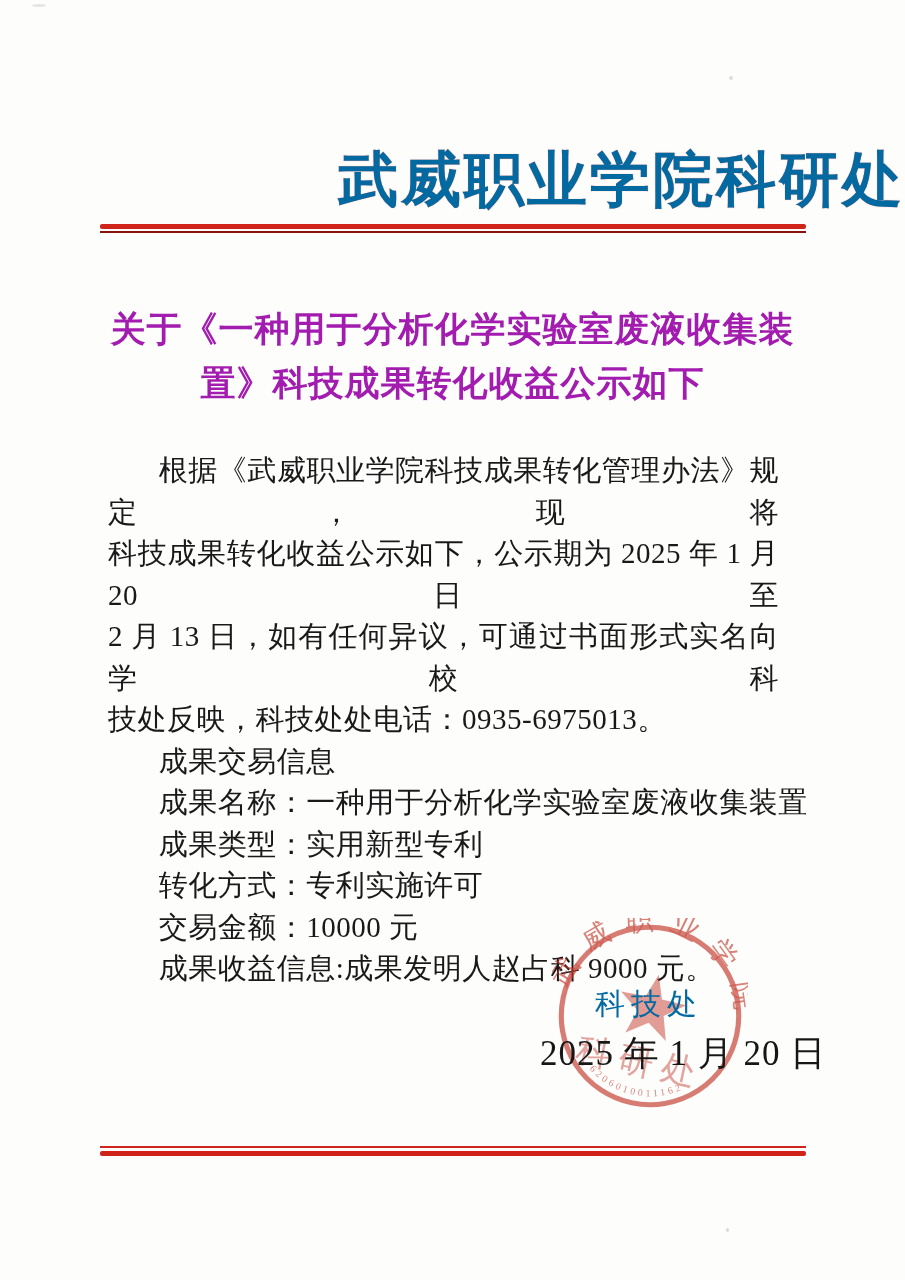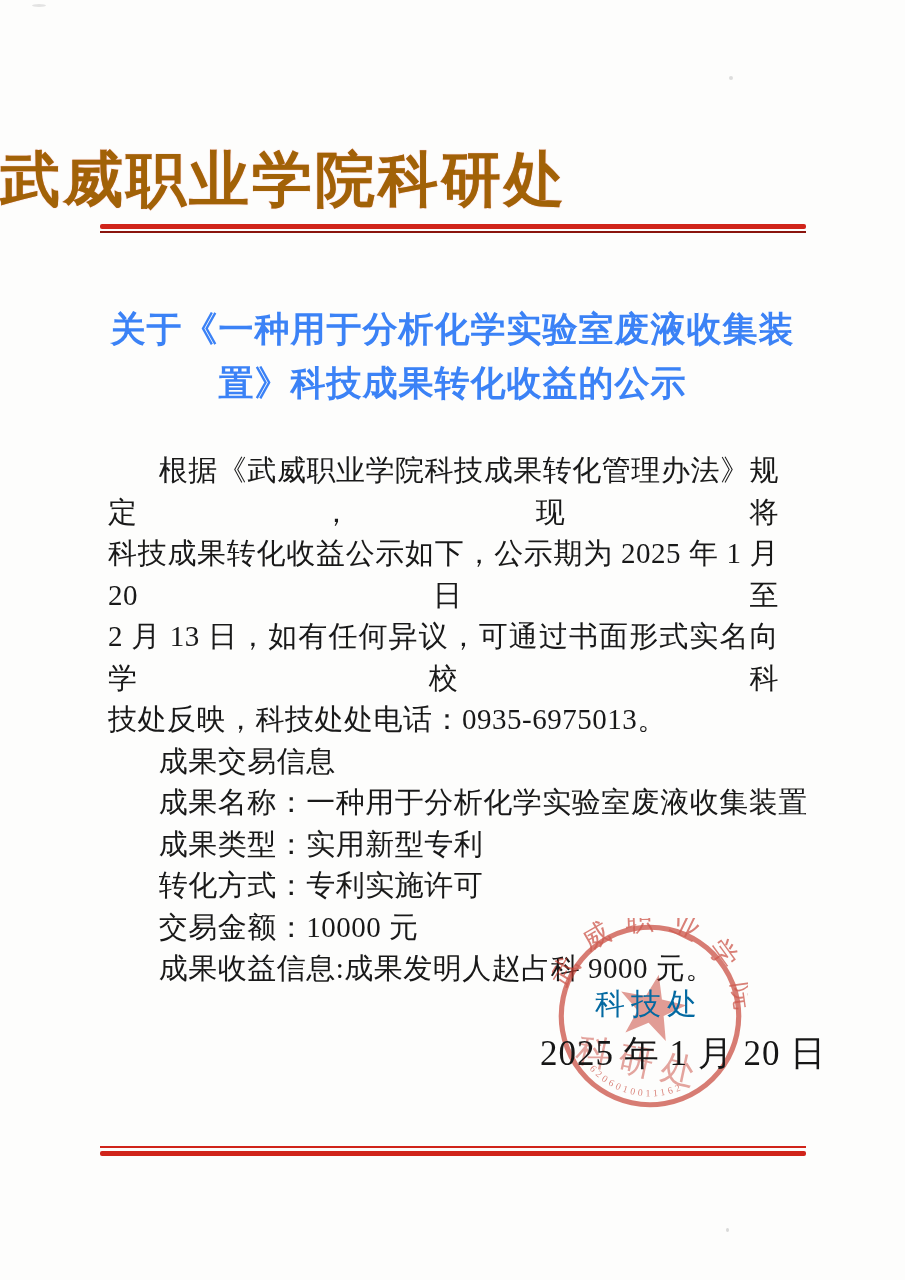--- a/index.html
+++ b/index.html
@@ -9,44 +9,44 @@
     position: relative;
     overflow: hidden;
     font-family: "Liberation Serif", "DejaVu Serif", serif;
     color: #1b1b1b;
   }
   .page { position: absolute; inset: 0; }
 
   
   .letterhead {
     position: absolute; top: 140px; left: 0; width: 100%;
-    text-align: left;
+    text-align: right;
     font-size: 60px; font-weight: bold;
     letter-spacing: 3px;
-    color: #a16207;
+    color: #0369a1;
     text-shadow: 0 0 1px rgba(222,36,24,.55);
   }
 
   
   .rule-top { position: absolute; left: 100px; width: 706px; top: 224px; }
   .rule-top .thick { height: 5px; background: #d0241a; border-radius: 2px; }
   .rule-top .thin  { height: 2px; background: #8a140d; margin-top: 2px; }
 
   
   .rule-bottom { position: absolute; left: 100px; width: 706px; top: 1146px; }
   .rule-bottom .thin  { height: 2px; background: #d0241a; }
   .rule-bottom .thick { height: 5px; background: #d0241a; margin-top: 3px; border-radius: 2px; }
 
   
   .doc-title {
     position: absolute; top: 303px; left: 0; width: 100%;
     text-align: center;
     font-size: 35px; font-weight: bold;
     line-height: 54px;
-    color: #3b82f6;
+    color: #a21caf;
     letter-spacing: 1px;
   }
 
   
   .body-text {
     position: absolute; top: 450px; left: 108px; width: 671px;
     font-size: 29px; line-height: 41.5px;
     letter-spacing: 0.5px;
     color: #191919;
   }
@@ -86,21 +86,21 @@
 
   <div class="letterhead">武威职业学院科研处</div>
 
   <div class="rule-top">
     <div class="thick"></div>
     <div class="thin"></div>
   </div>
 
   <div class="doc-title">
     <div>关于《一种用于分析化学实验室废液收集装</div>
-    <div>置》科技成果转化收益的公示</div>
+    <div>置》科技成果转化收益公示如下</div>
   </div>
 
   <div class="body-text">
     <div class="line indent fill">根据《武威职业学院科技成果转化管理办法》规定，现将</div>
     <div class="line fill">科技成果转化收益公示如下，公示期为 2025 年 1 月 20 日至</div>
     <div class="line fill">2 月 13 日，如有任何异议，可通过书面形式实名向学校科</div>
     <div class="line">技处反映，科技处处电话：0935-6975013。</div>
     <div class="line indent">成果交易信息</div>
     <div class="line indent">成果名称：一种用于分析化学实验室废液收集装置</div>
     <div class="line indent">成果类型：实用新型专利</div>

